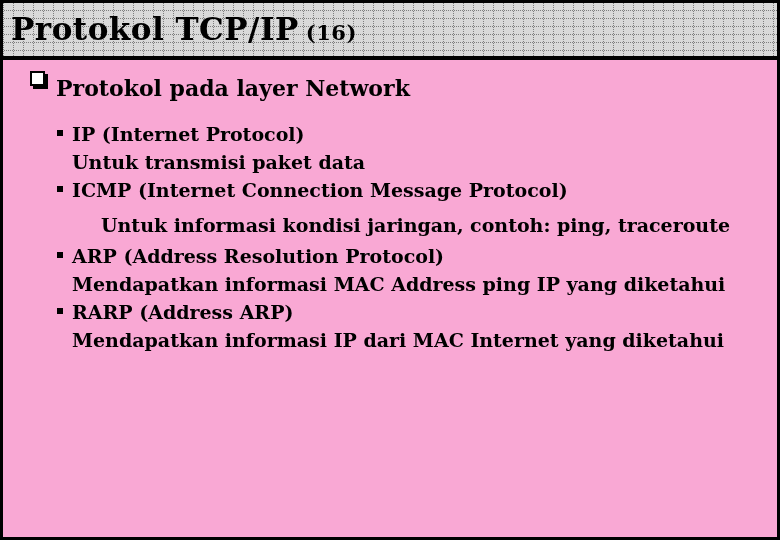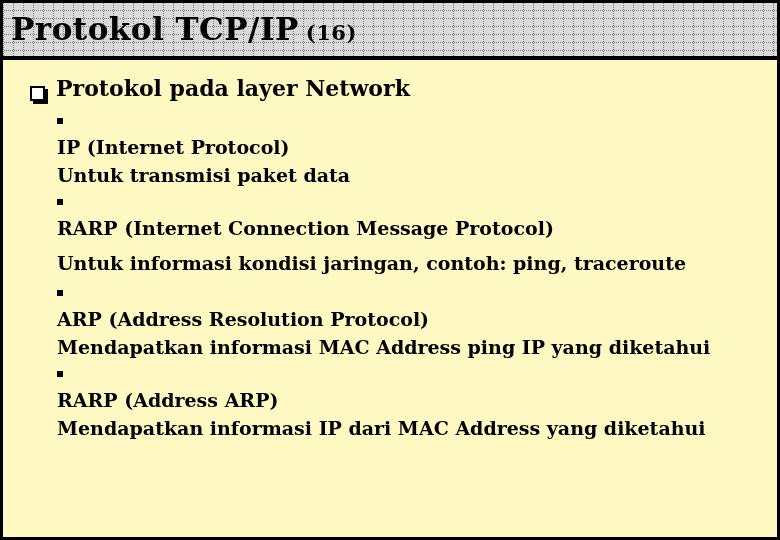--- a/index.html
+++ b/index.html
@@ -6,21 +6,21 @@
     margin: 0;
     padding: 0;
     background: #ffffff;
   }
   .slide {
     position: relative;
     width: 780px;
     height: 540px;
     box-sizing: border-box;
     border: 3px solid #000000;
-    background: #fef9c3;
+    background: #f9a8d4;
     color: #000000;
     font-family: "DejaVu Serif", "Liberation Serif", serif;
     overflow: hidden;
   }
   
   .title-band {
     box-sizing: border-box;
     height: 57px;
     border-bottom: 4px solid #000000;
     display: flex;
@@ -47,23 +47,23 @@
   .title-suffix {
     font-size: 21px;
     font-weight: bold;
   }
   
   .slide-body {
     padding: 15px 18px 0 27px;
   }
   .heading-row {
     display: flex;
-    align-items: flex-end;
+    align-items: flex-start;
     gap: 11px;
-    margin: 0 0 7px 0;
+    margin: 0 0 19px 0;
   }
   .main-bullet {
     flex: 0 0 auto;
     width: 11px;
     height: 11px;
     border: 2px solid #000000;
     box-shadow: 3px 3px 0 #000000;
     background: #ffffff;
     margin-top: -4px;
   }
@@ -73,21 +73,20 @@
     line-height: 26px;
     white-space: nowrap;
   }
   .sub-list {
     margin-left: 27px;
     font-size: 19px;
     line-height: 28px;
   }
   .sub-item {
     display: flex;
-    flex-direction: column;
   }
   .bullet-col {
     flex: 0 0 15px;
     padding-top: 10px;
   }
   .sub-bullet {
     display: block;
     width: 6px;
     height: 6px;
     background: #000000;
@@ -99,20 +98,21 @@
     font-weight: bold;
     white-space: nowrap;
   }
   .sub-desc {
     font-weight: bold;
     white-space: nowrap;
   }
   .sub-desc.spaced {
     margin-top: 7px;
     margin-bottom: 3px;
+    text-align: center;
   }
 </style>
 </head>
 <body>
 
 <div class="slide">
 
   <header class="title-band">
     <h1 class="title">
       <span>Protokol TCP/IP</span>
@@ -137,40 +137,40 @@
           <div class="sub-title">IP (Internet Protocol)</div>
           <div class="sub-desc">Untuk transmisi paket data</div>
         </div>
       </div>
 
       <div class="sub-item">
         <span class="bullet-col">
           <span class="sub-bullet"></span>
         </span>
         <div class="sub-content">
-          <div class="sub-title">RARP (Internet Connection Message Protocol)</div>
+          <div class="sub-title">ICMP (Internet Connection Message Protocol)</div>
           <div class="sub-desc spaced">Untuk informasi kondisi jaringan, contoh: ping, traceroute</div>
         </div>
       </div>
 
       <div class="sub-item">
         <span class="bullet-col">
           <span class="sub-bullet"></span>
         </span>
         <div class="sub-content">
           <div class="sub-title">ARP (Address Resolution Protocol)</div>
           <div class="sub-desc">Mendapatkan informasi MAC Address ping IP yang diketahui</div>
         </div>
       </div>
 
       <div class="sub-item">
         <span class="bullet-col">
           <span class="sub-bullet"></span>
         </span>
         <div class="sub-content">
           <div class="sub-title">RARP (Address ARP)</div>
-          <div class="sub-desc">Mendapatkan informasi IP dari MAC Address yang diketahui</div>
+          <div class="sub-desc">Mendapatkan informasi IP dari MAC Internet yang diketahui</div>
         </div>
       </div>
 
     </div>
   </div>
 </div>
 
 </body></html>

